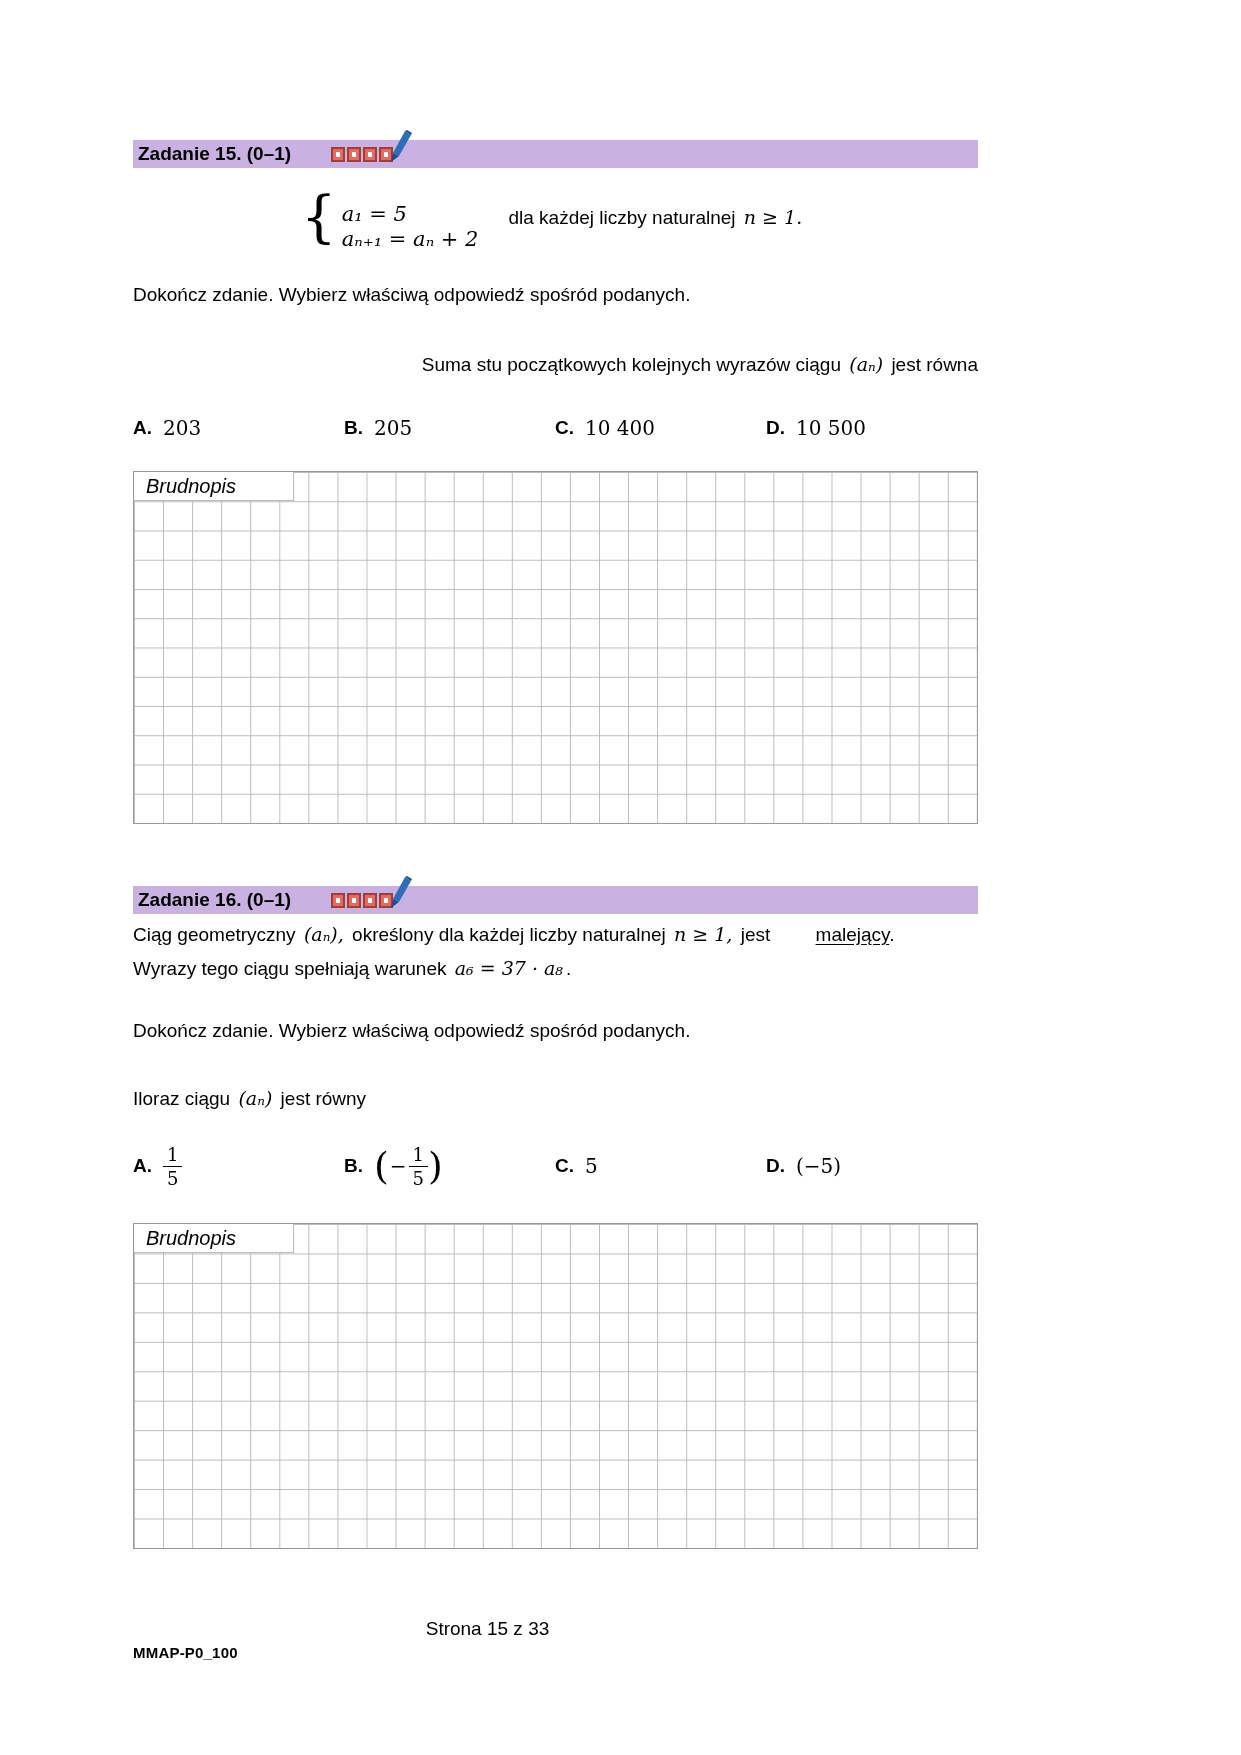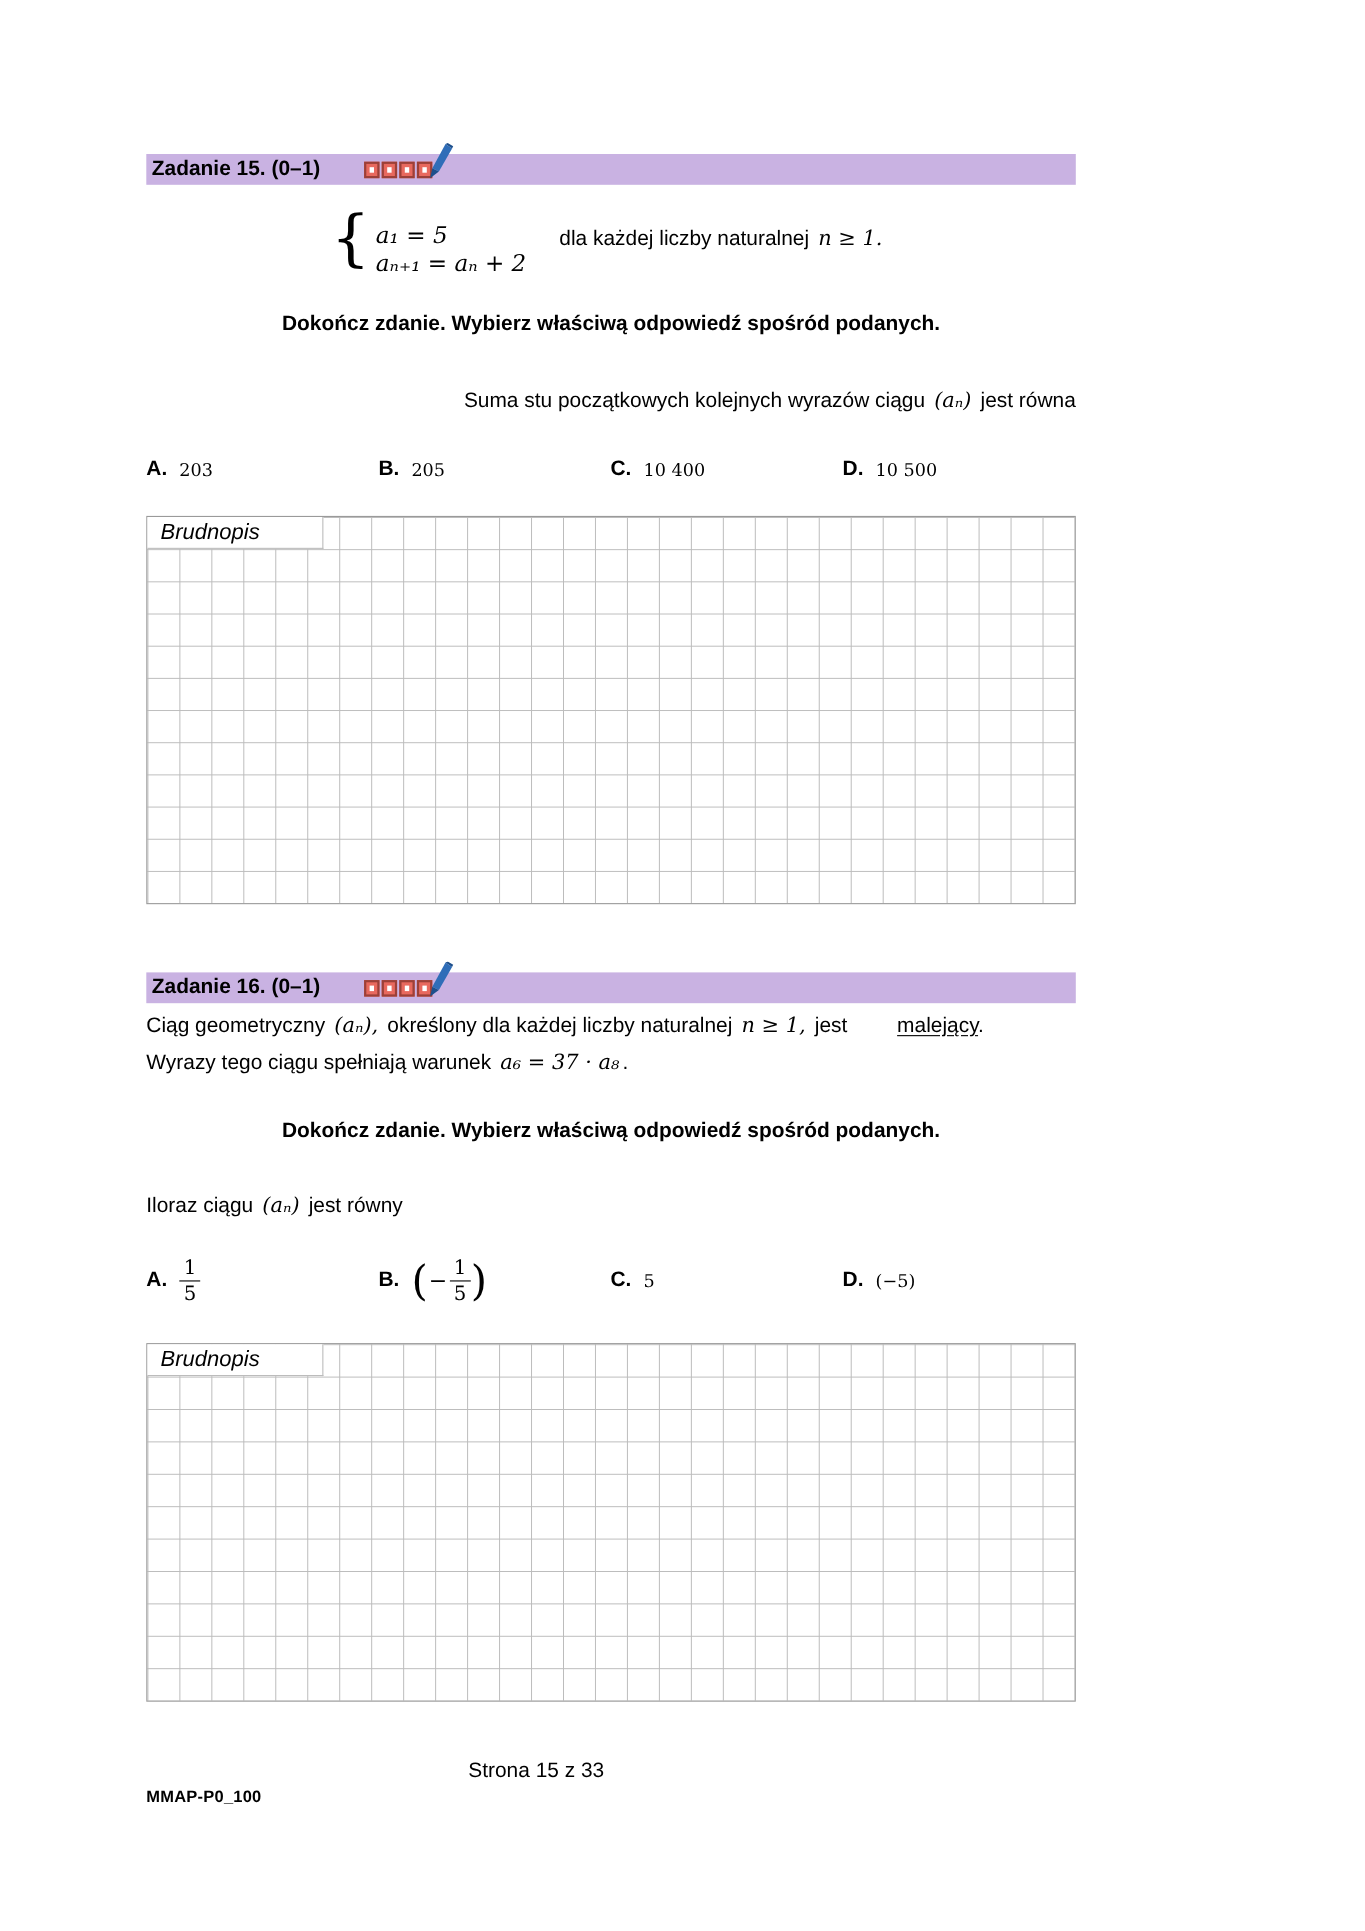--- a/index.html
+++ b/index.html
@@ -15,37 +15,37 @@
   
   .task-header { height:28px; background:#c9b2e2; display:flex; align-items:center; padding-left:5px; position:relative; margin-bottom:0; }
   .task-title { font-weight:bold; font-size:19px; }
   .task-icon { display:inline-flex; gap:2px; margin-left:40px; position:relative; align-items:center; height:17px; }
   .icon-box { width:14px; height:15px; background:#e8695e; border:2px solid #9c4038; display:inline-flex; align-items:center; justify-content:center; }
   .icon-box::after { content:""; width:4px; height:5px; background:#fff; }
   .pen-wrap { position:absolute; right:-20px; top:-16px; width:24px; height:36px; }
 
   .body-line { margin-top:14px; line-height:24px; }
   .math { font-family:"DejaVu Serif","Liberation Serif",serif; font-style:italic; margin:0 3px; white-space:nowrap; }
-  .instruction { font-weight:bold; margin-top:36px; line-height:22px;text-align:center; }
+  .instruction { font-weight:normal; margin-top:36px; line-height:22px; }
 
   .formula-row { display:flex; align-items:center; margin-left:168px; height:62px; margin-top:18px; }
   .sys-brace { font-family:"DejaVu Serif","Liberation Serif",serif; font-style:normal; font-size:56px; line-height:60px; font-weight:300; margin-right:5px; }
   .sys-lines { display:flex; flex-direction:column; justify-content:center; gap:1px; font-size:21px;margin-top:18px; }
   .sys-lines .math { margin:0; }
   .formula-side { margin-left:30px; }
 
   .question-line { margin-top:46px; line-height:24px; }
   .q15 { margin-top:46px;text-align:right; }
   .q16 { margin-top:44px; }
 
   .answers-row { display:flex; margin-top:39px; align-items:center; }
   .answer { width:211px; display:flex; align-items:center; }
   .answer:last-child { width:auto; }
   .answer-label { font-weight:bold; margin-right:11px; }
-  .answer-value { font-family:"DejaVu Serif","Liberation Serif",serif; font-size:16px; white-space:pre; }
+  .answer-value { font-family:"DejaVu Serif","Liberation Serif",serif; font-size:20px; white-space:pre; }
 
   .frac { display:inline-flex; flex-direction:column; align-items:center; font-family:"DejaVu Serif","Liberation Serif",serif; font-size:18px; line-height:21px; vertical-align:middle; }
   .frac .fnum { border-bottom:1.5px solid #000; padding:0 4px 1px 4px; }
   .frac .fden { padding-top:1px; }
   .bigparen { font-family:"DejaVu Serif","Liberation Serif",serif; font-size:38px; font-weight:300; line-height:38px; }
   .minus { font-family:"DejaVu Serif","Liberation Serif",serif; font-size:20px; margin:0 2px 0 1px; }
 
   .scratch-grid { position:relative; width:845px; border:1px solid #9a9a9a; margin-top:31px;
     background-image:
       linear-gradient(to right, #bcbcbc 1px, transparent 1px),
@@ -58,21 +58,21 @@
     font-style:italic; font-size:20px; display:flex; align-items:center; padding-left:12px; }
 
   .t16-band { margin-top:62px; }
   .t16-line1 { margin-top:8px; line-height:25px; }
   .t16-line2 { margin-top:9px; line-height:25px; }
   .t16-instruction { margin-top:39px; }
   .underlined { text-decoration:underline; text-underline-offset:3px;padding-left:40px; }
   .answers-row-16 { margin-top:28px; height:54px; }
   .g16 { margin-top:30px; }
 
-  .footer-page { margin-top:51px; text-align:center; position:relative; left:-68px; font-size:19px; line-height:24px; }
+  .footer-page { margin-top:68px; text-align:center; position:relative; left:-68px; font-size:19px; line-height:24px; }
   .footer-code { margin-top:3px; font-weight:bold; font-size:15px; letter-spacing:0.2px; }
 </style>
 </head>
 <body>
 
 <div class="page">
   <div class="content">
 
     <section>
       <div class="task-header">

